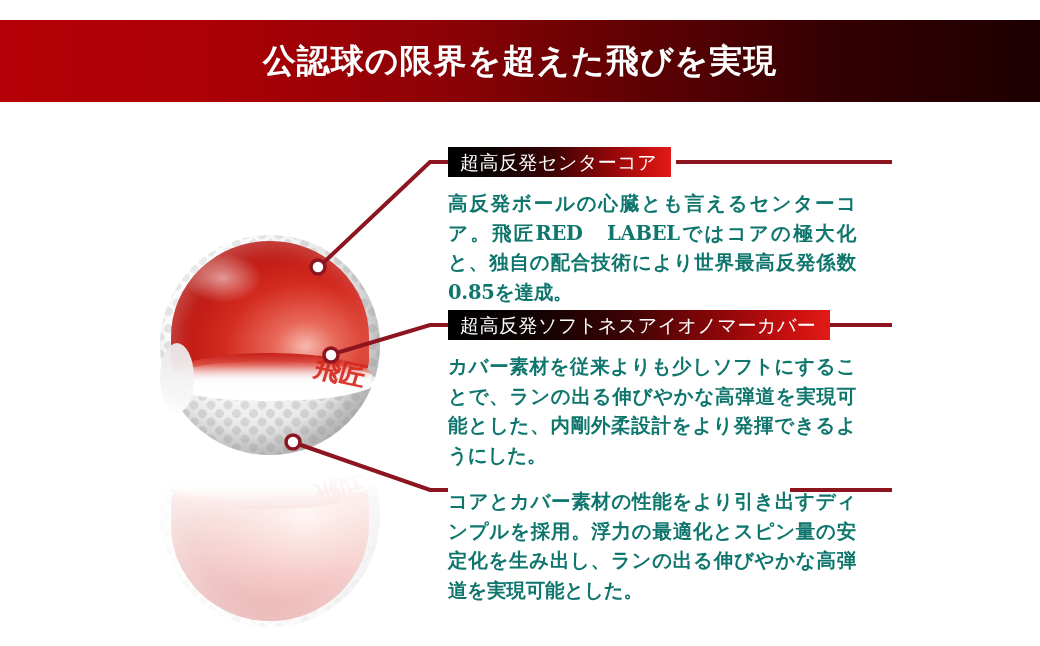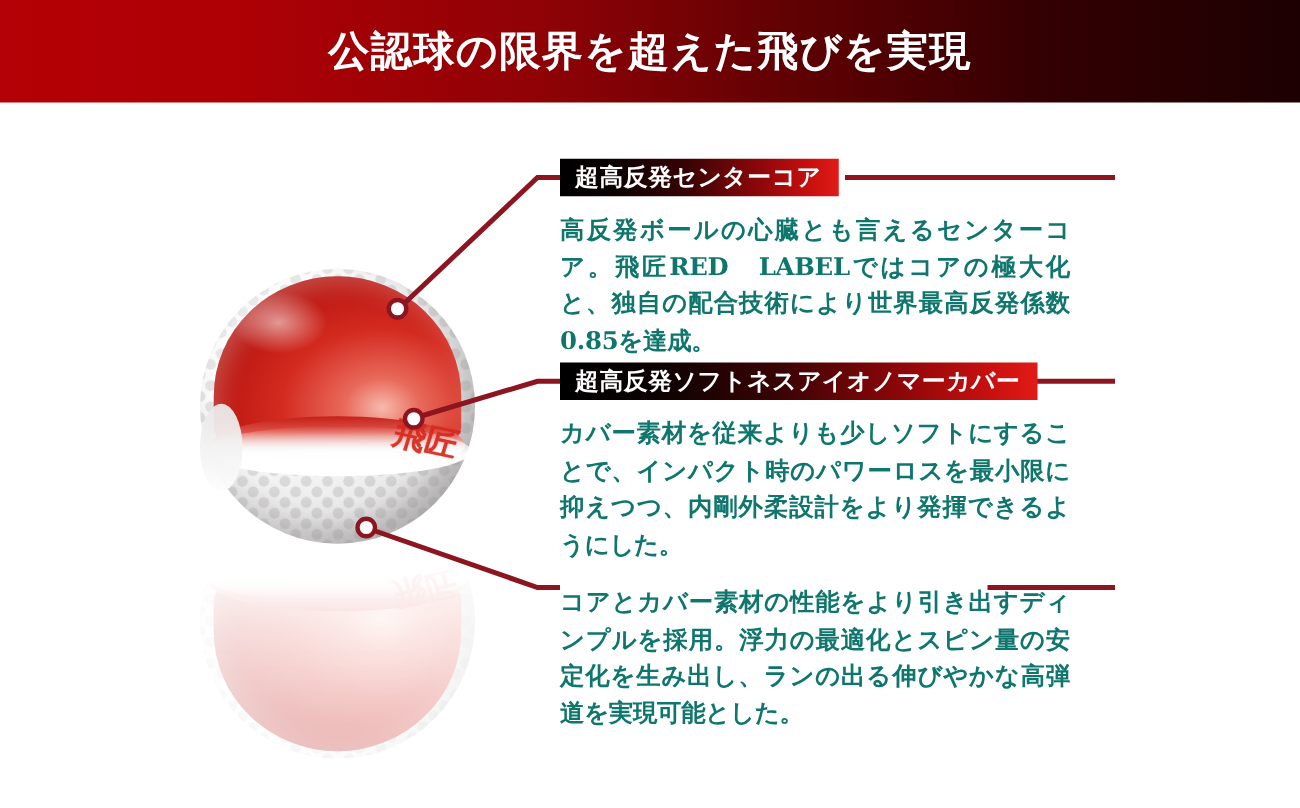--- a/index.html
+++ b/index.html
@@ -3,21 +3,21 @@
 <meta charset="utf-8">
 <title>飛匠 RED LABEL</title>
 <style>
   html,body{margin:0;padding:0;}
   body{
     width:1040px;height:646px;overflow:hidden;
     background:#ffffff;
     font-family:"Liberation Sans", sans-serif;
     -webkit-font-smoothing:antialiased;
   }
-  .page{position:relative;width:1040px;height:484px;background:#fff;}
+  .page{position:relative;width:1040px;height:484px;background:#fff;margin-top:20px;}
 
   
   .header{
     position:absolute;left:0;top:0;width:1040px;height:82px;
     background:linear-gradient(90deg,#b40006 0%,#ae0005 18%,#8e0206 42%,#5e0103 62%,#340002 80%,#1d0002 100%);
     display:flex;align-items:center;justify-content:center;
   }
   .header-title{
     color:#ffffff;
     font-family:"DejaVu Sans","Liberation Sans",sans-serif;
@@ -112,21 +112,21 @@
   .callout.c2{top:290px;}
   .callout.c3{top:455px;}
 
   .badge{
     display:inline-block;
     height:30px;line-height:30px;
     padding:0 14px 0 12px;
     background:linear-gradient(90deg,#000000 0%,#0c0202 20%,#3a0304 46%,#8f0709 72%,#c8100f 90%,#e11b17 100%);
     color:#ffffff;
     font-family:"DejaVu Sans","Liberation Sans",sans-serif;
-    font-weight:bold;font-size:19px;letter-spacing:.5px;
+    font-weight:normal;font-size:19px;letter-spacing:.5px;
     white-space:nowrap;
     position:relative;z-index:3;
   }
   .body-text{
     margin-top:12px;
     width:408px;
     color:#0f766e;
     font-family:"DejaVu Serif","Liberation Serif",serif;
     font-weight:bold;
     font-size:19.5px;
@@ -191,21 +191,21 @@
 
   <div class="callouts">
 
     <div class="callout c1">
       <div class="badge">超高反発センターコア</div>
       <div class="body-text">高反発ボールの心臓とも言えるセンターコア。飛匠RED　LABELではコアの極大化と、独自の配合技術により世界最高反発係数0.85を達成。</div>
     </div>
 
     <div class="callout c2">
       <div class="badge">超高反発ソフトネスアイオノマーカバー</div>
-      <div class="body-text">カバー素材を従来よりも少しソフトにすることで、インパクト時のパワーロスを最小限に抑えつつ、内剛外柔設計をより発揮できるようにした。</div>
+      <div class="body-text">カバー素材を従来よりも少しソフトにすることで、ランの出る伸びやかな高弾道を実現可能とした、内剛外柔設計をより発揮できるようにした。</div>
     </div>
 
     <div class="callout c3">
       <div class="body-text">コアとカバー素材の性能をより引き出すディンプルを採用。浮力の最適化とスピン量の安定化を生み出し、ランの出る伸びやかな高弾道を実現可能とした。</div>
     </div>
 
   </div>
 
 </div>
 

